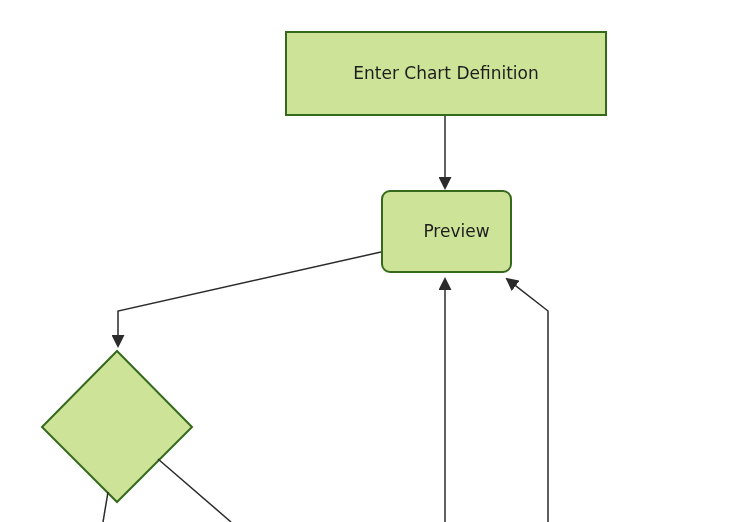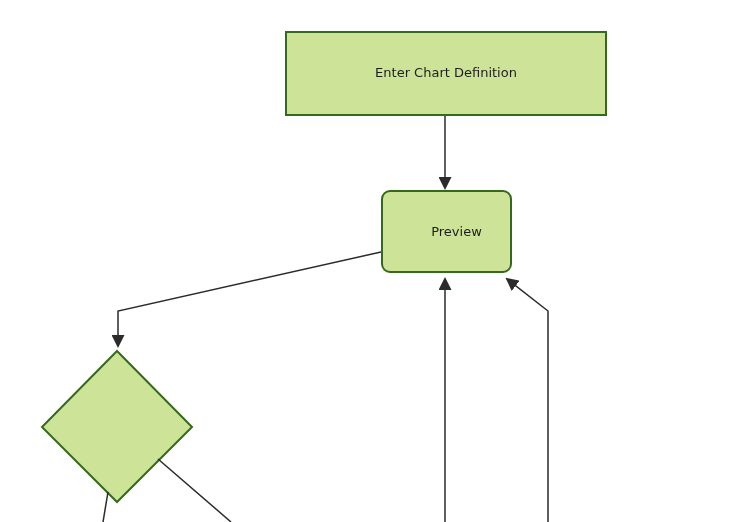--- a/index.html
+++ b/index.html
@@ -38,21 +38,21 @@
     stroke-width: 1.5;
   }
   .arrowhead { fill: var(--edge_color); }
   .node-label {
     position: absolute;
     display: flex;
     align-items: center;
     justify-content: center;
     text-align: center;
     color: var(--text_color);
-    font-size: 13px;
+    font-size: 17px;
     line-height: 1.2;
     pointer-events: none;
     white-space: nowrap;
   }
   .label-enter  { left: 285px; top: 31px;  width: 322px; height: 84px;  }
   .label-preview{ left: 381px; top: 190px; width: 131px; height: 83px; padding-left: 20px;  }
   .label-decide { left: 41px;  top: 350px; width: 152px; height: 153px; }
 </style>
 </head>
 <body>

